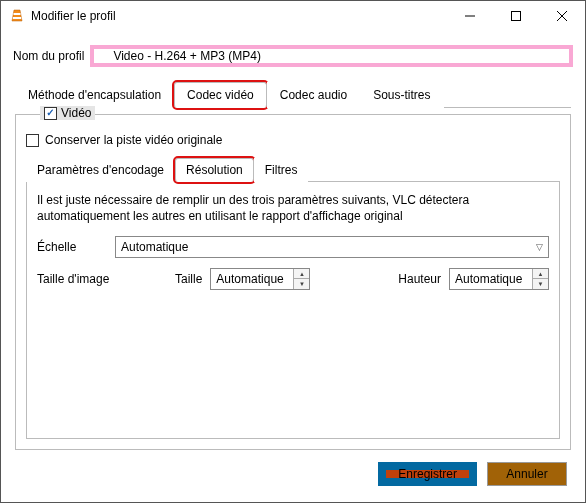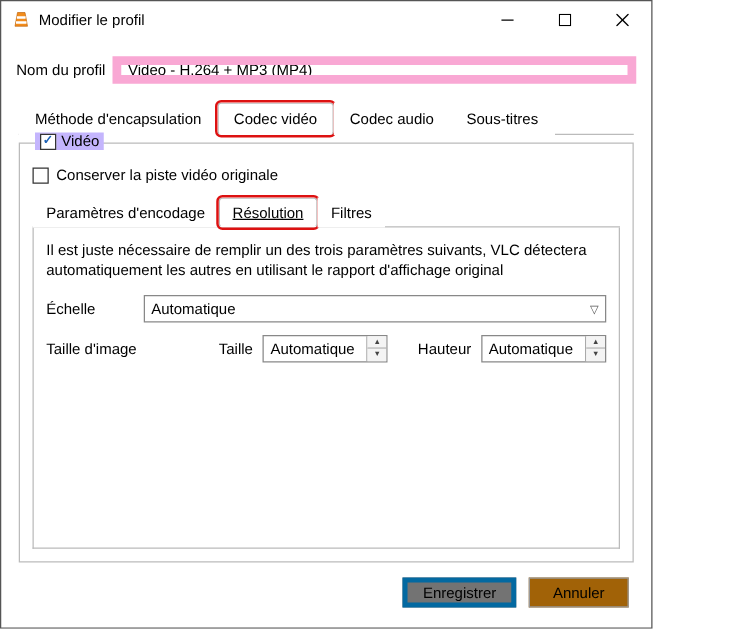--- a/index.html
+++ b/index.html
@@ -1,59 +1,59 @@
 <!DOCTYPE html>
 <html><head>
 <meta charset="utf-8">
 <style>
   * { box-sizing: border-box; margin: 0; padding: 0; }
   body { font-family: "Segoe UI", Tahoma, sans-serif; font-size: 12px; background: #fff; color: #000; user-select: none; }
-  .window { width: 522px; height: 503px; border: 1px solid #555; display: flex; flex-direction: column; }
+  .window { width: 586px; height: 503px; border: 1px solid #555; display: flex; flex-direction: column; }
   .titlebar { height: 30px; display: flex; align-items: center; padding-left: 8px; }
   .titlebar .appicon { width: 16px; height: 16px; margin-right: 6px; position: relative; }
   .titlebar .appicon svg { width: 16px; height: 16px; }
   .titlebar .title { flex: 1; font-size: 12px; }
   .winbtns { display: flex; height: 100%; }
   .winbtn { width: 46px; display: flex; align-items: center; justify-content: center; }
   .winbtn svg { width: 10px; height: 10px; stroke: #000; stroke-width: 1; fill: none; }
   .content { flex: 1; padding: 10px 12px 12px 12px; display: flex; flex-direction: column; }
   .profilerow { display: flex; align-items: center; margin-bottom: 14px; margin-top: 4px; }
   .profilerow .lbl { margin-right: 6px; }
-  .profilerow input { flex: 1; height: 22px; border: 7px solid #f9a8d4; padding: 0 5px; font: inherit; }
+  .profilerow input { flex: 1; height: 22px; border: 4px solid #f9a8d4; padding: 0 19px; font: inherit; }
   .tabs { display: flex; border-bottom: 1px solid #bbb; margin: 0 2px; text-align: center; }
   .tab { padding: 5px 12px 5px 12px; border: 1px solid transparent; position: relative; bottom: -1px; background: #fff; }
   .tab.active { border: 1px solid #bbb; border-bottom: 1px solid #fff; }
   .tab.highlight { outline: 2px solid #d11; border-radius: 3px; }
   .section { border: 1px solid #bbb; margin: 6px 2px 2px 2px; padding: 10px 10px 10px 10px; flex: 1; display: flex; flex-direction: column; position: relative; }
-  .section-legend { position: absolute; top: -9px; left: 12px; background: #c4b5fd; padding: 0 4px; display: flex; align-items: center; gap: 4px; }
+  .section-legend { position: absolute; top: -9px; left: 24px; background: #e5e5e5; padding: 0 4px; display: flex; align-items: center; gap: 4px; }
   .checkbox { width: 13px; height: 13px; border: 1px solid #333; display: inline-flex; align-items: center; justify-content: center; background: #fff; }
   .checkbox.checked::after { content: "✓"; font-size: 10px; color: #1a5fb4; line-height: 1; font-weight: bold; }
   .preserverow { display: flex; align-items: center; gap: 6px; margin: 8px 0 10px 0; }
   .subtabs { display: flex; border-bottom: 1px solid #bbb; }
   .subtab { padding: 4px 10px; border: 1px solid transparent; position: relative; bottom: -1px; background: #fff; }
   .subtab.active { border: 1px solid #bbb; border-bottom: 1px solid #fff; }
-  .subtab.highlight { outline: 2px solid #d11; border-radius: 3px; text-decoration: underline; }
+  .subtab.highlight { outline: 2px solid #d11; border-radius: 3px; }
   .panel { border: 1px solid #bbb; border-top: none; padding: 10px; flex: 1; }
   .info { margin-bottom: 12px; line-height: 1.35; }
   .formrow { display: flex; align-items: center; margin-bottom: 10px; gap: 8px; }
   .formrow .flabel { width: 70px; }
   .select { flex: 1; height: 22px; border: 1px solid #888; background: #fff; display: flex; align-items: center; padding: 0 5px; justify-content: space-between; }
   .select .arrow { font-size: 9px; color: #555; }
   .dimrow { display: flex; align-items: center; gap: 8px; }
   .dimrow .dimlabel1 { width: 130px; }
   .dimrow .dimlabel { }
   .spinbox { width: 100px; height: 22px; border: 1px solid #888; display: flex; align-items: center; background: #fff; }
   .spinbox .sval { flex: 1; padding: 0 5px; }
   .spinbox .spinbtns { width: 16px; display: flex; flex-direction: column; border-left: 1px solid #aaa; }
   .spinbox .sb { height: 10px; display: flex; align-items: center; justify-content: center; font-size: 6px; color: #444; background: #f4f4f4; }
   .spinbox .sb:first-child { border-bottom: 1px solid #aaa; }
   .spacer { flex: 1; }
   .footer { display: flex; justify-content: flex-end; padding: 10px 6px 4px 4px; gap: 10px; }
   .btn { min-width: 80px; height: 24px; border: 1px solid #999; background: #a16207; display: flex; align-items: center; justify-content: center; padding: 0 12px; }
-  .btn.primary { border: 4px solid #0369a1; background: #737373; }
+  .btn.primary { border: 8px solid #0369a1; background: #c2410c; }
 </style>
 </head>
 <body>
 
 <div class="window">
   <div class="titlebar">
     <span class="appicon">
       <svg viewBox="0 0 16 16">
           <polygon points="5,2 11,2 13,13 3,13" fill="#f28c1c" stroke="#b85c00" stroke-width="0.5"></polygon>
           <rect x="4.5" y="5" width="7" height="2" fill="#fff"></rect>

